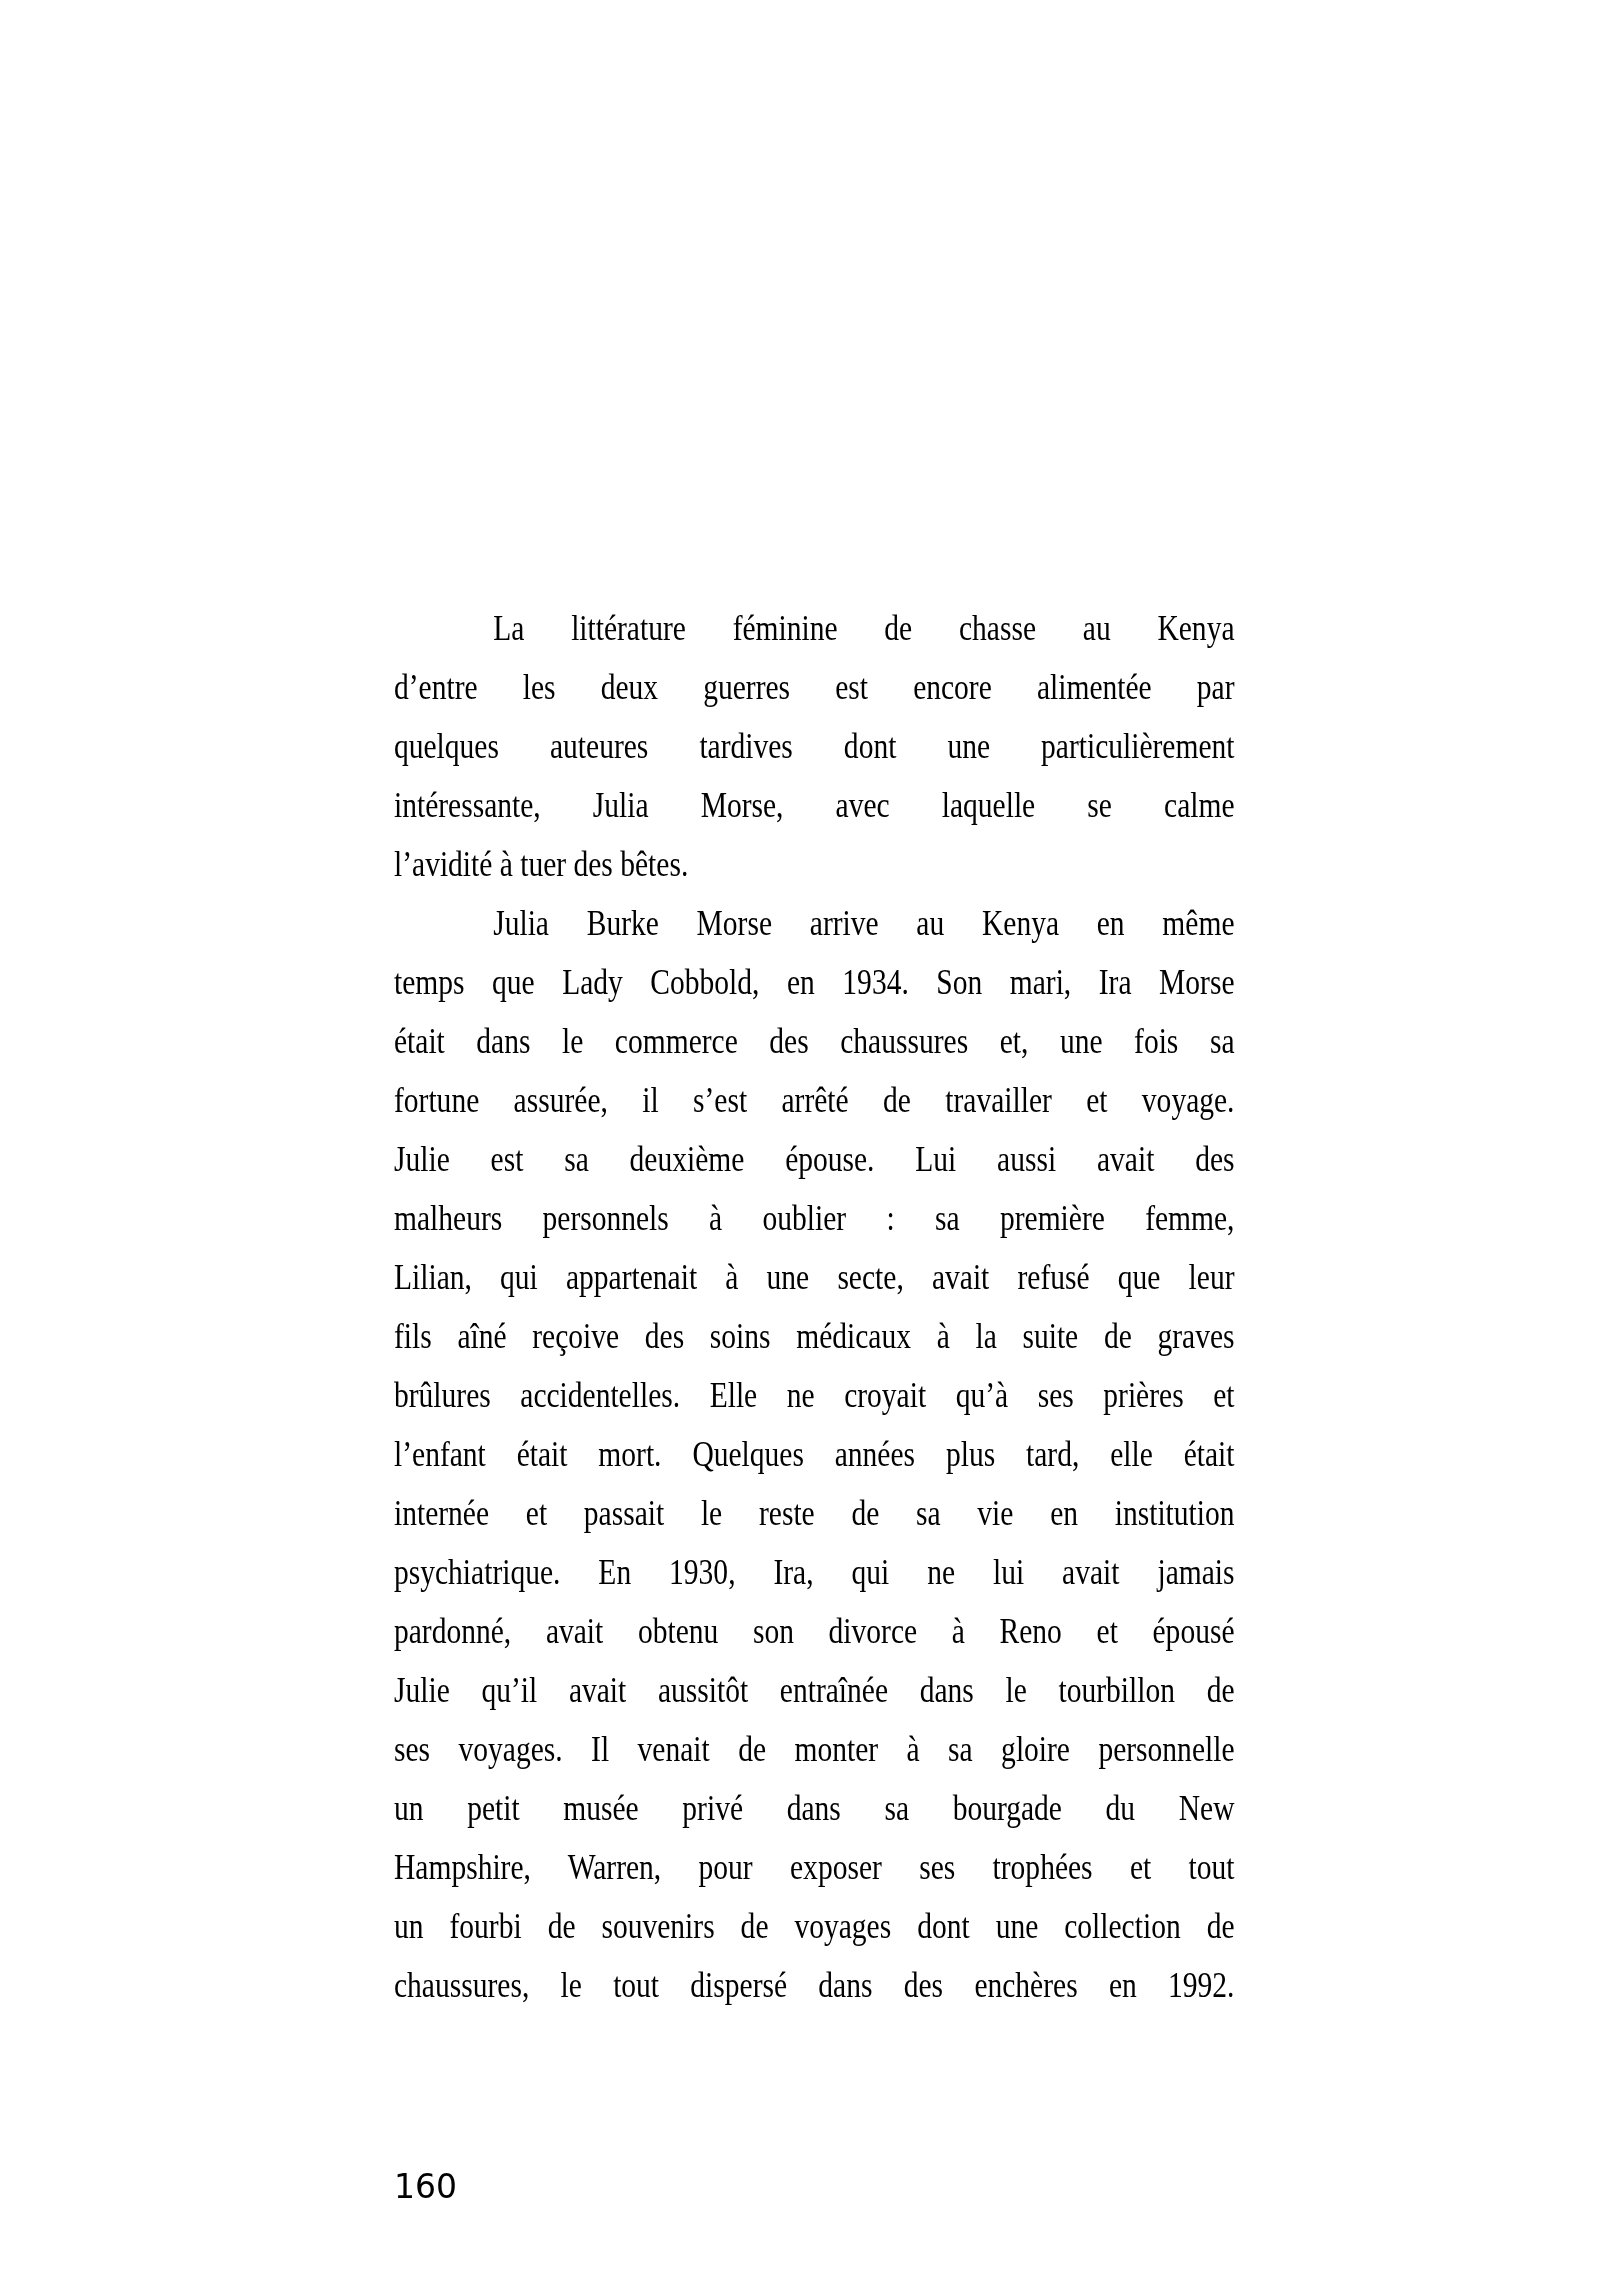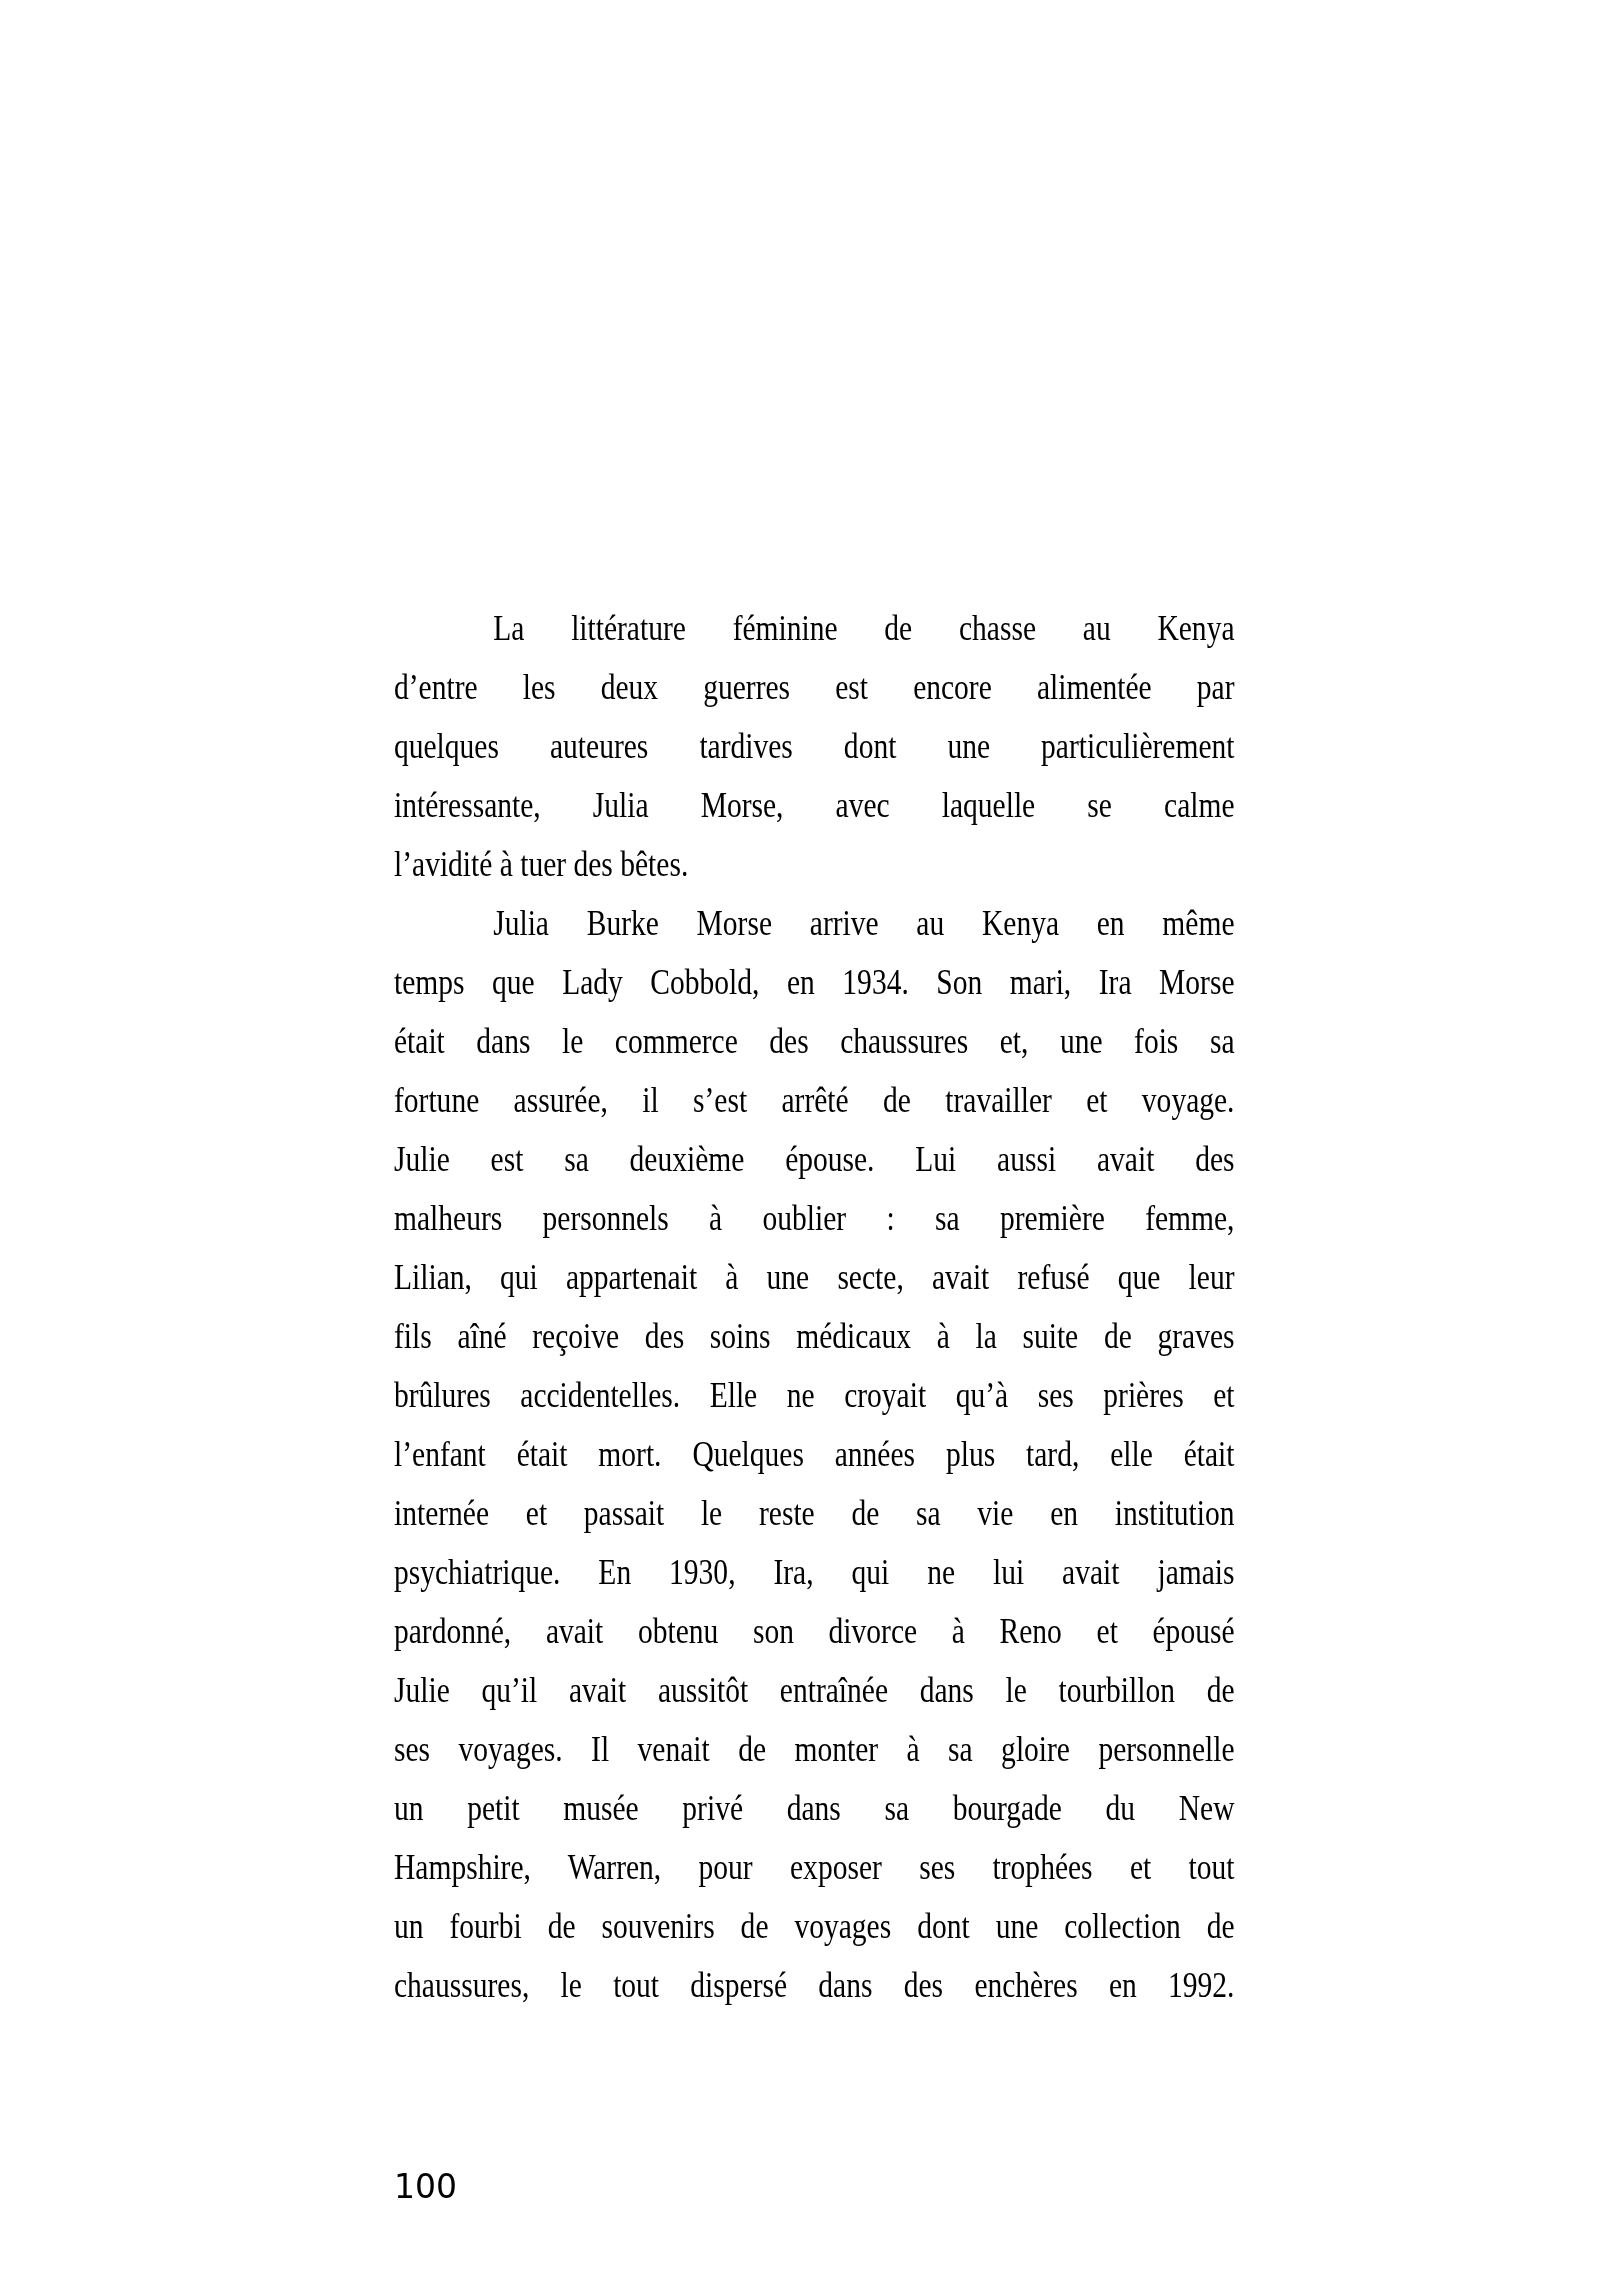--- a/index.html
+++ b/index.html
@@ -84,16 +84,16 @@
       <div class="line">Julie qu’il avait aussitôt entraînée dans le tourbillon de</div>
       <div class="line">ses voyages. Il venait de monter à sa gloire personnelle</div>
       <div class="line">un petit musée privé dans sa bourgade du New</div>
       <div class="line">Hampshire, Warren, pour exposer ses trophées et tout</div>
       <div class="line">un fourbi de souvenirs de voyages dont une collection de</div>
       <div class="line">chaussures, le tout dispersé dans des enchères en 1992.</div>
     </div>
 
   </div>
 
-  <div class="page-number">100</div>
+  <div class="page-number">160</div>
 
 </div>
 
 
 </body></html>

